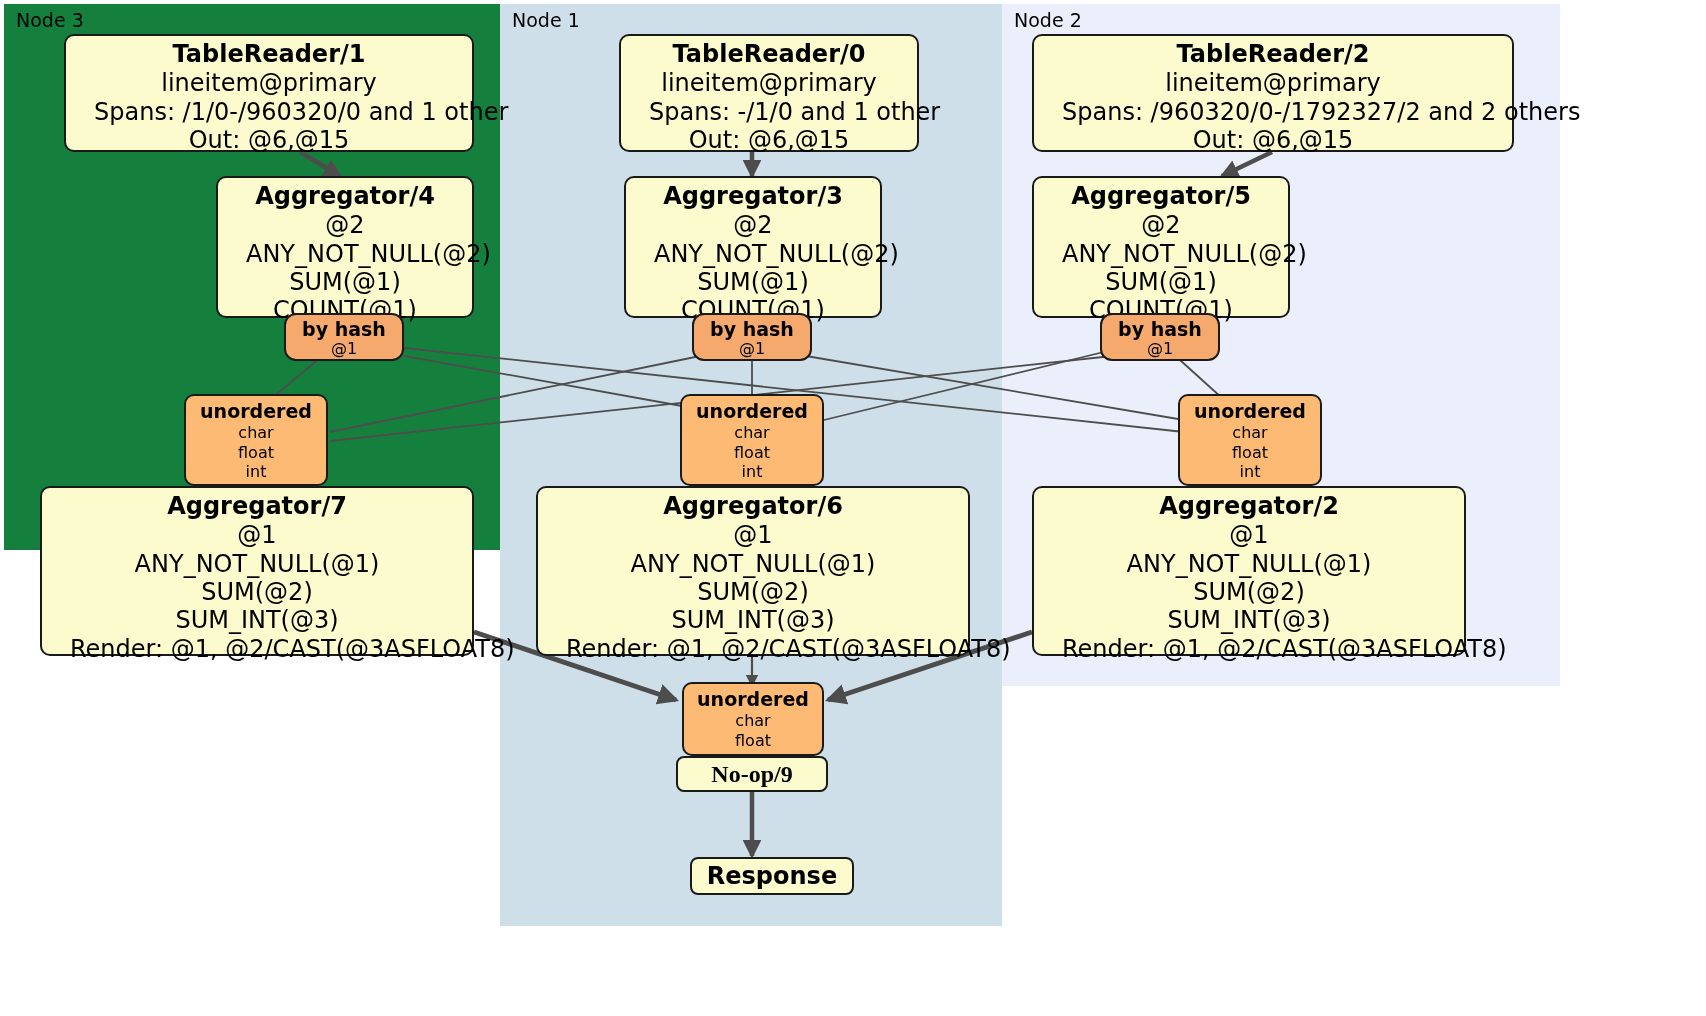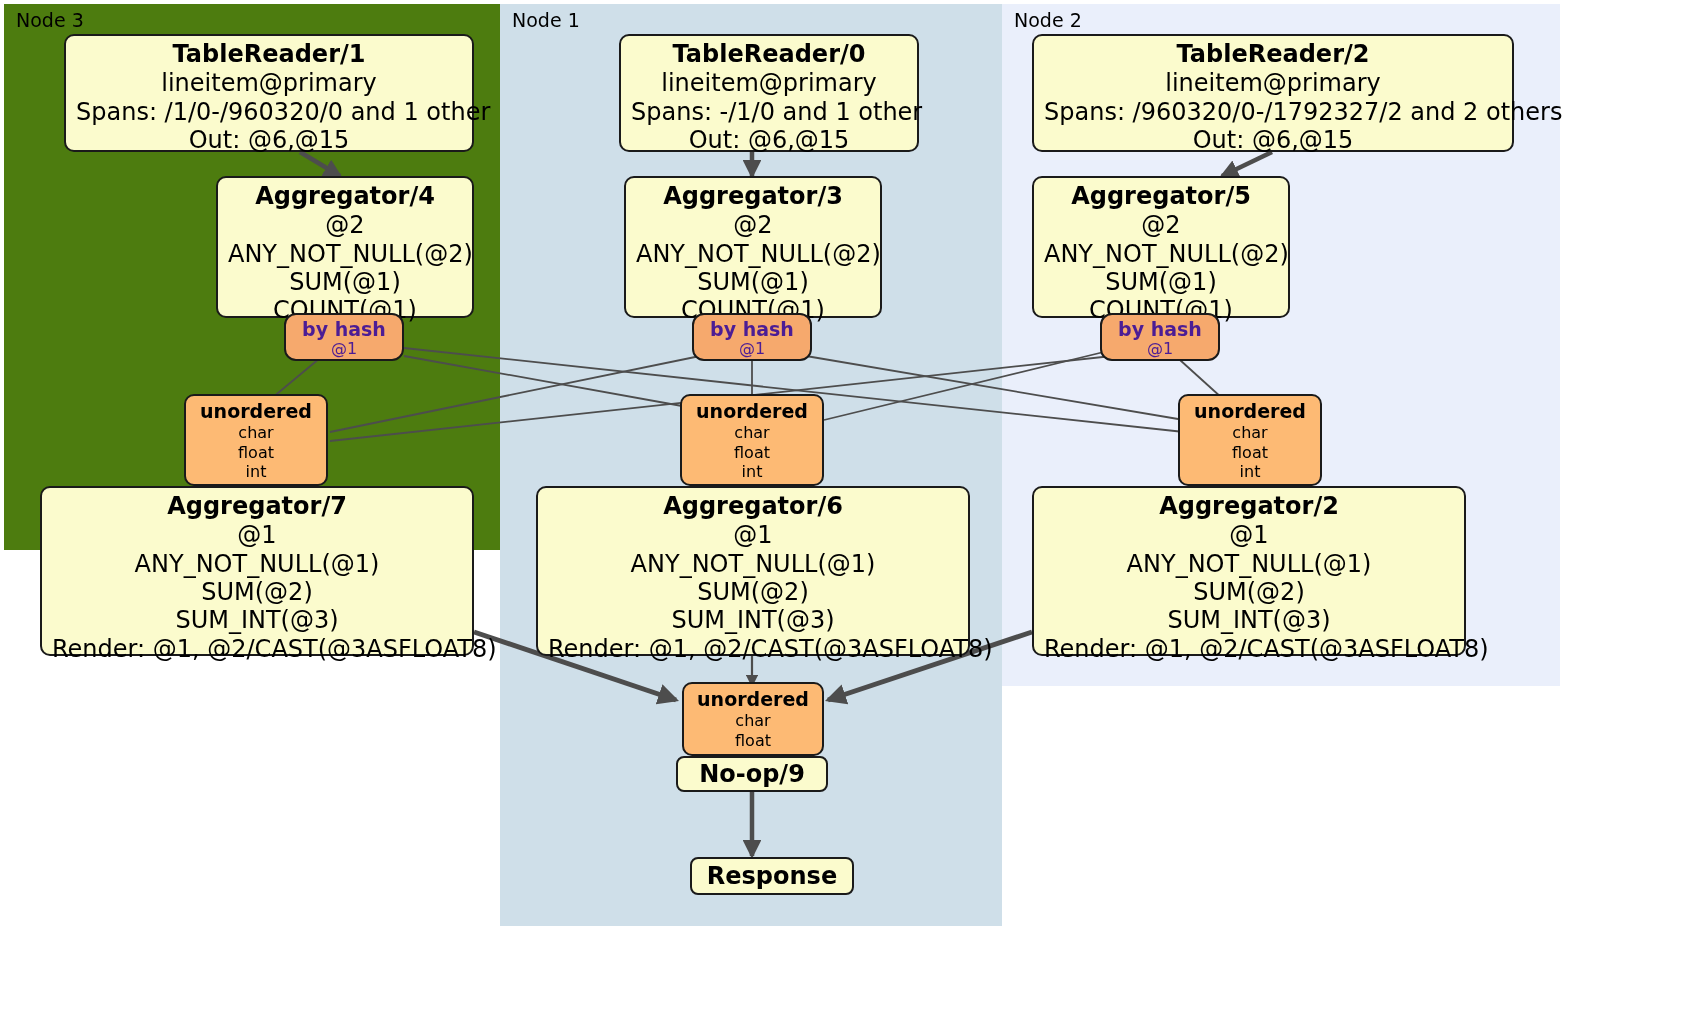--- a/index.html
+++ b/index.html
@@ -30,21 +30,21 @@
     white-space: nowrap;
   }
   
   .proc {
     position: absolute;
     box-sizing: border-box;
     background: #fbfbcd;
     border: 2px solid #1a1a1a;
     border-radius: 10px;
     text-align: center;
-    padding: 4px 10px;
+    padding: 4px 28px;
     line-height: 1.18;
     color: #000000;
     font-size: 20px;
     z-index: 5;
   }
   .proc .title {
     font-weight: bold;
     font-size: 24px;
     letter-spacing: 0px;
     display: block;
@@ -56,21 +56,21 @@
     white-space: nowrap;
   }
   
   .router {
     position: absolute;
     box-sizing: border-box;
     background: #f6a96d;
     border: 2px solid #1a1a1a;
     border-radius: 12px;
     text-align: center;
-    color: #4c1d95;
+    color: #000000;
     line-height: 1.18;
     padding: 3px 10px;
     z-index: 8;
   }
   .router .title {
     display: block;
     font-weight: bold;
     font-size: 19px;
   }
   .router .line {
@@ -122,21 +122,21 @@
     height: 1016px;
     z-index: 3;
     pointer-events: none;
   }
 </style>
 </head>
 <body>
 
 <div id="canvas">
 
-  <div class="node-group" style="left:4px; top:4px; width:496px; height:546px; background:#4d7c0f;">
+  <div class="node-group" style="left:4px; top:4px; width:496px; height:546px; background:#15803d;">
     <span class="node-group-label">Node 3</span>
   </div>
 
   <div class="node-group" style="left:500px; top:4px; width:502px; height:922px; background:#cfdfe9;">
     <span class="node-group-label">Node 1</span>
   </div>
 
   <div class="node-group" style="left:1002px; top:4px; width:558px; height:682px; background:#eaeffb;">
     <span class="node-group-label">Node 2</span>
   </div>
@@ -254,21 +254,21 @@
     <span class="line">SUM_INT(@3)</span>
     <span class="line">Render: @1, @2/CAST(@3ASFLOAT8)</span>
   </div>
 
   <div class="sync" style="left:682px; top:682px; width:142px; height:74px;">
     <span class="title">unordered</span>
     <span class="line">char</span>
     <span class="line">float</span>
   </div>
 
-  <div class="simple" style="left:676px; top:756px; width:152px; height:36px;">
+  <div class="simple" style="left:676px; top:756px; width:152px; height:36px;font-family:Liberation Serif, serif;">
     <span>No-op/9</span>
   </div>
 
   <div class="simple" style="left:670px; top:857px; width:164px; height:38px;margin-left:20px;">
     <span>Response</span>
   </div>
 
   <div class="proc" style="left:1032px; top:34px; width:482px; height:118px;">
     <span class="title">TableReader/2</span>
     <span class="line">lineitem@primary</span>

